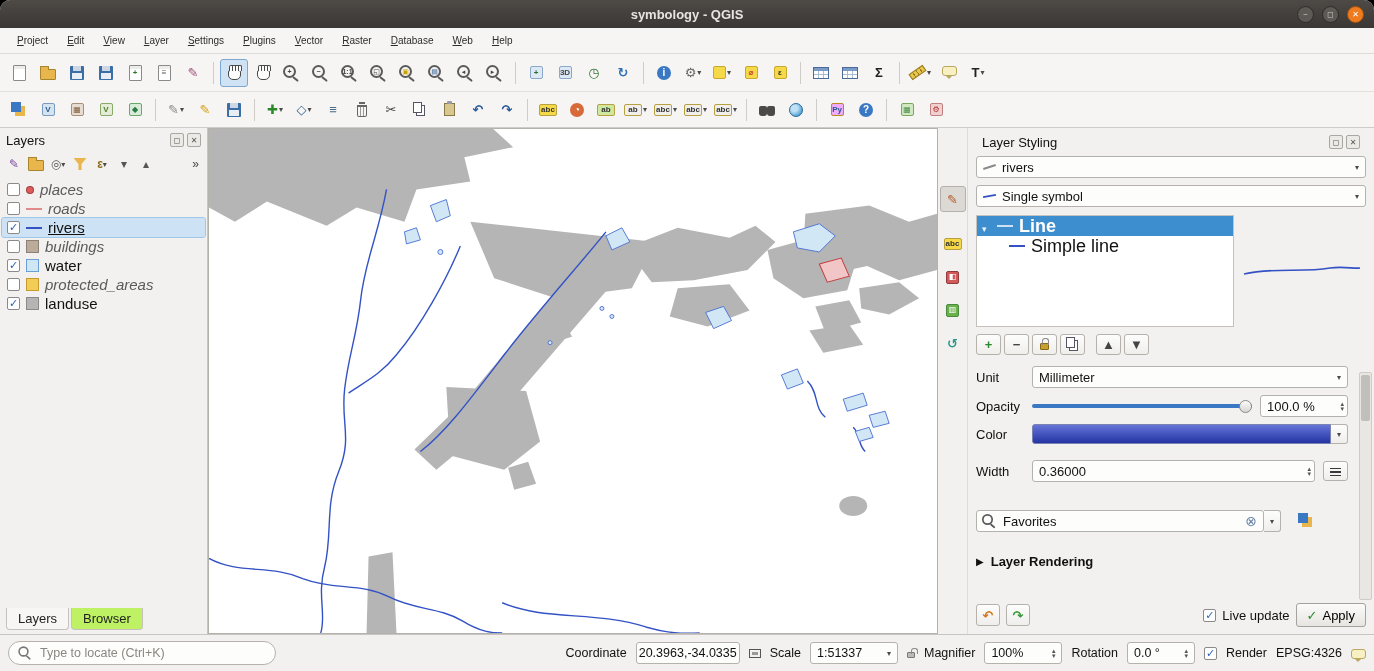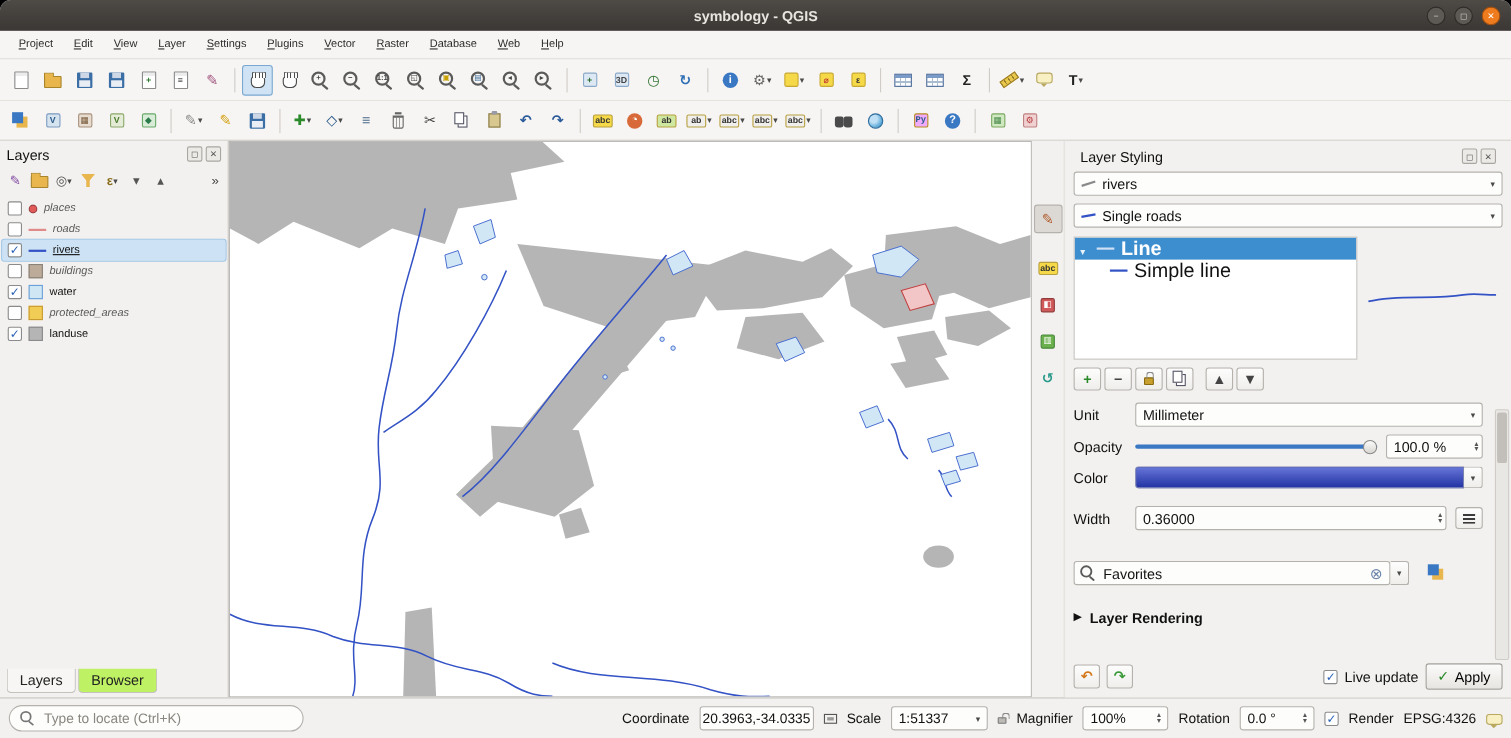--- a/index.html
+++ b/index.html
@@ -68,21 +68,21 @@
   
   .leftdock{flex:0 0 208px;display:flex;flex-direction:column;background:#f2f1ef;border-right:1px solid #c8c5c1}
   .dock-header{display:flex;align-items:center;height:24px;padding:0 6px;font-size:13px;color:#111;flex:0 0 24px}
   .dock-btns{margin-left:auto;display:flex;gap:3px}
   .dkb{width:14px;height:14px;border:1px solid #aaa7a2;background:#eceae6;font-size:8px;display:flex;align-items:center;justify-content:center;padding:0;color:#555;border-radius:2px}
   .lp-tools{display:flex;align-items:center;gap:2px;padding:2px 4px;flex:0 0 24px}
   .lpt{width:20px;height:20px;display:flex;align-items:center;justify-content:center;border:none;background:transparent;padding:0}
   .lpt .ic{font-size:12px}
   .lp-overflow{margin-left:auto;font-size:12px;color:#444;padding-right:4px}
   .ltree{flex:1;padding-top:4px;overflow:hidden}
-  .lrow{display:flex;align-items:center;gap:6px;height:19px;padding:0 5px;margin:0 2px;font-size:10px;border-radius:2px}
+  .lrow{display:flex;align-items:center;gap:6px;height:19px;padding:0 5px;margin:0 2px;font-size:15px;border-radius:2px}
   .lrow[data-sel="true"]{background:#cde2f4;outline:1px solid #9ec6e8}
   .cb{width:13px;height:13px;border:1px solid #8a8a8a;background:#fff;border-radius:2px;display:inline-flex;align-items:center;justify-content:center;font-size:11px;color:#2a62b8;font-weight:bold;flex:0 0 13px}
   .cb[data-on="true"]::after{content:"✓"}
   .llabel{color:#111}
   .llabel[data-italic="true"]{font-style:italic;color:#5a5a5a}
   .llabel[data-sel="true"]{text-decoration:underline}
   .lp-tabs{display:flex;gap:2px;padding:0 6px 3px;align-items:flex-start;flex:0 0 26px}
   .lp-tab{padding:3px 11px;font-size:13px;border:1px solid #c5c2be;border-top:none;background:#bef264;border-radius:0 0 4px 4px;color:#222}
   .lp-tab[data-active="true"]{background:#f7f6f4}
 
@@ -450,21 +450,21 @@
       <button class="tbtn" data-name="binoculars-search-button" title="binoculars-search-button">
       <span class="ic k-binoc"></span>
 
     </button>
       <button class="tbtn" data-name="metasearch-globe-button" title="metasearch-globe-button">
       <span class="ic k-globe"></span>
 
     </button>
       <span class="tsep" data-name="toolbar-separator"></span>
       <button class="tbtn" data-name="python-console-button" title="python-console-button">
-      <span class="ic k-sq" style="color: rgb(42, 90, 138); background: #f0abfc; border-color: rgb(184, 138, 32); font-family: Liberation Mono, monospace;">Py</span>
+      <span class="ic k-sq" style="color: rgb(42, 90, 138); background: #f0abfc; border-color: rgb(184, 138, 32);">Py</span>
 
     </button>
       <button class="tbtn" data-name="help-button" title="help-button">
       <span class="ic k-round" style="color: rgb(255, 255, 255); background: rgb(58, 120, 195);">?</span>
 
     </button>
       <span class="tsep" data-name="toolbar-separator"></span>
       <button class="tbtn" data-name="quickmap-plugin-button" title="quickmap-plugin-button">
       <span class="ic k-sq" style="color: rgb(74, 138, 74); background: rgb(207, 232, 192); border-color: rgb(122, 168, 96);">▦</span>
 
@@ -652,21 +652,21 @@
         </div>
 
         <div class="combo layersel" data-name="style-layer-selector">
           <span class="geom-line" data-name="line-geometry-icon"></span>
           <span data-name="style-layer-value">rivers</span>
           <span class="dd" data-name="dropdown-arrow-icon"></span>
         </div>
 
         <div class="combo renderersel" data-name="renderer-selector">
           <span class="sym-ico" data-name="single-symbol-icon"></span>
-          <span data-name="renderer-value">Single roads</span>
+          <span data-name="renderer-value">Single symbol</span>
           <span class="dd" data-name="dropdown-arrow-icon"></span>
         </div>
 
         <div class="symrow">
           <div class="symtree" data-name="symbol-layer-tree">
             <div class="trow sel" data-name="symbol-tree-line-item">
               <span class="exp" data-name="expander-icon"></span>
               <span class="lsample" data-name="line-sample-icon"></span>
               <span data-name="symbol-root-label">Line</span>
             </div>

